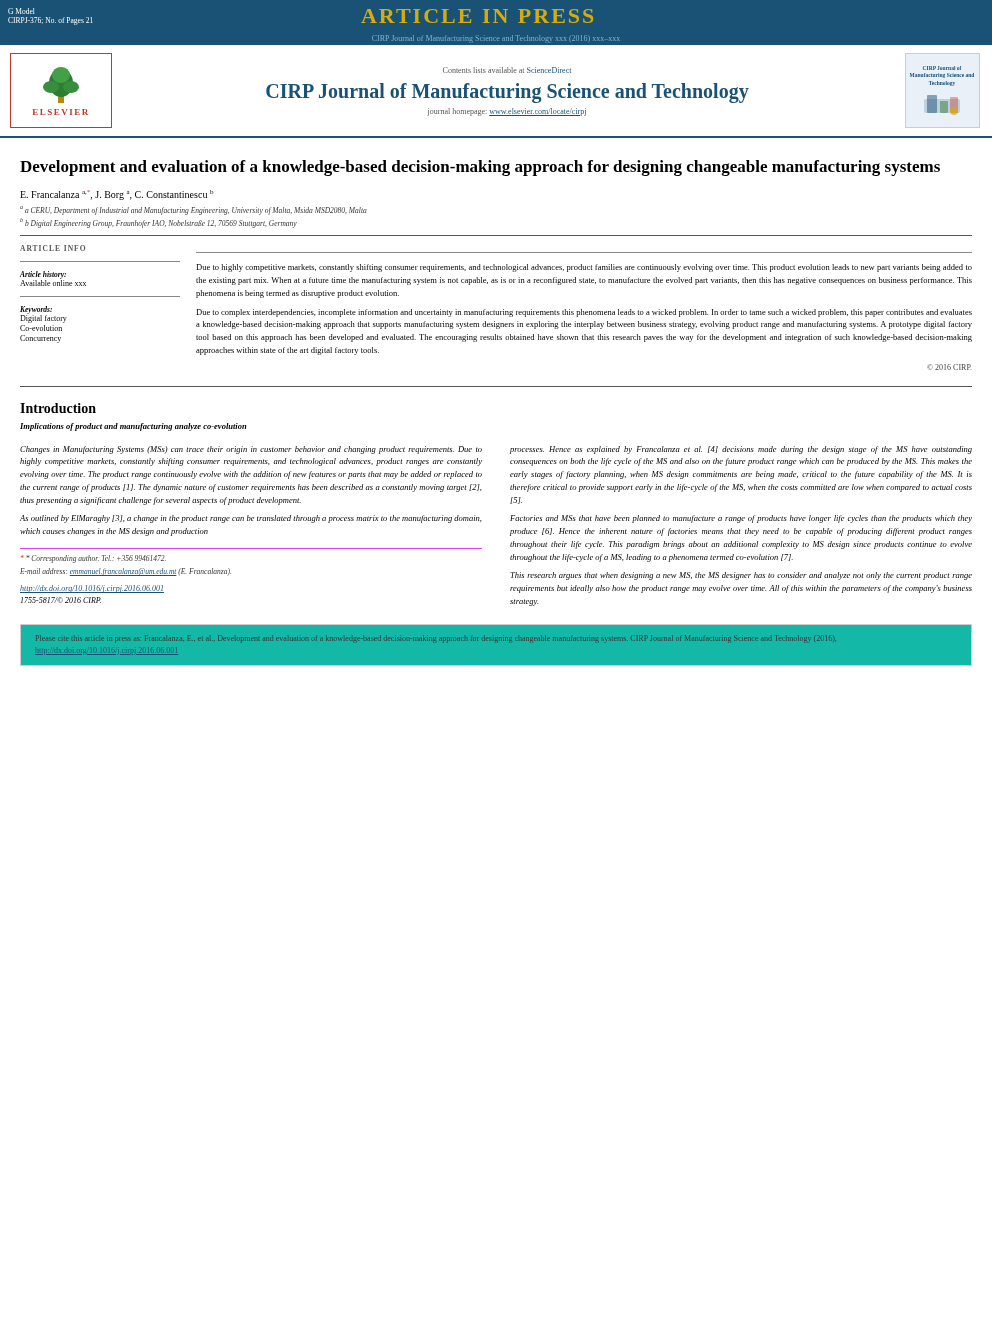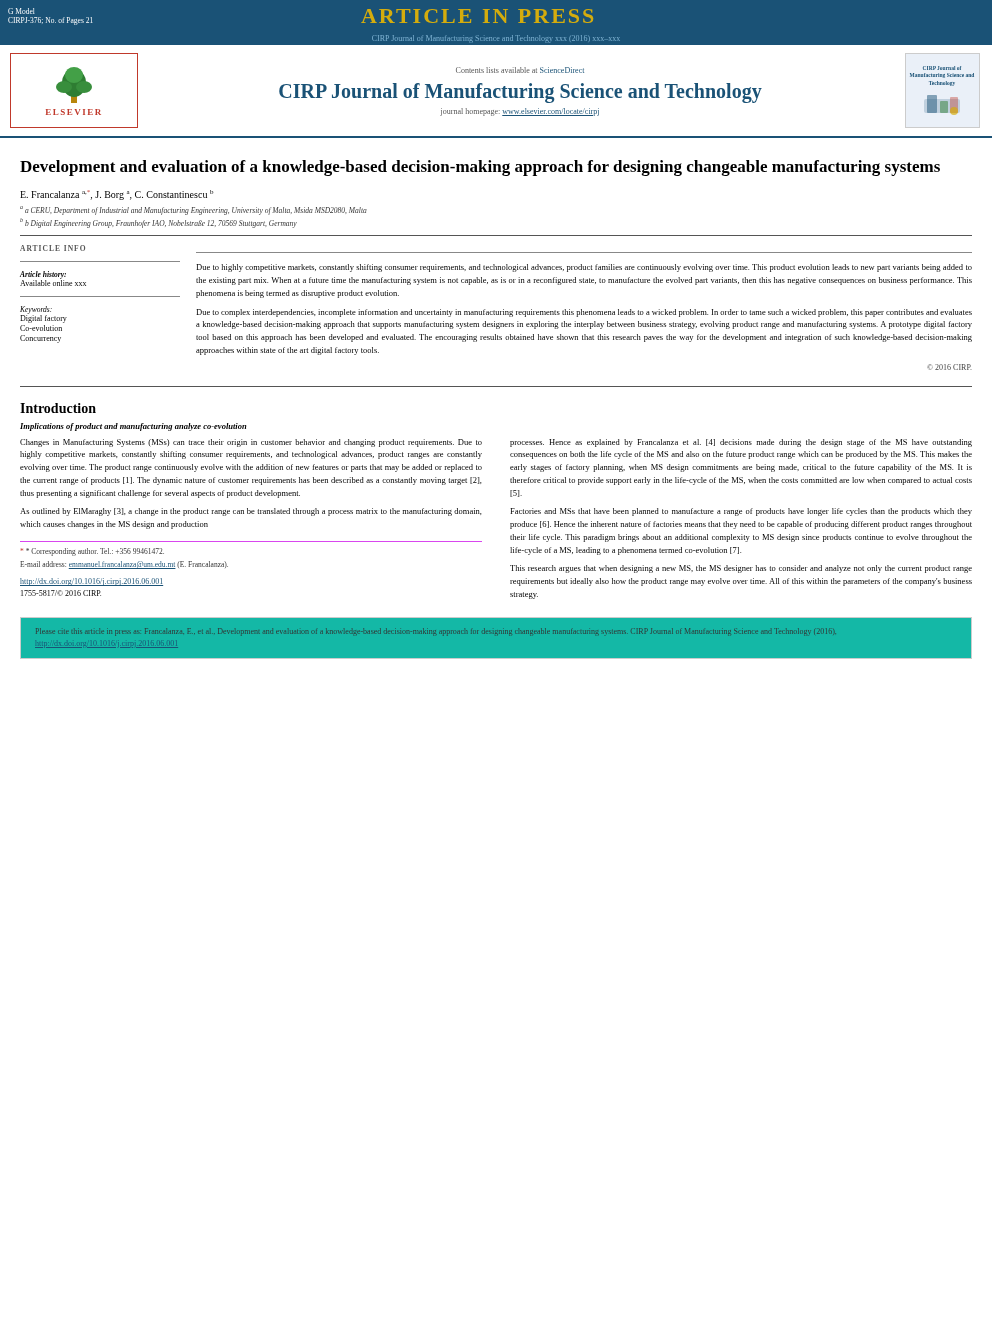--- a/index.html
+++ b/index.html
@@ -43,21 +43,21 @@
 
     
     .header-area {
       display: flex;
       align-items: stretch;
       border-bottom: 2px solid #1a5276;
       padding: 8px 10px;
       gap: 10px;
     }
     .header-logo {
-      width: 128px;
+      width: 102px;
       display: flex;
       flex-direction: column;
       align-items: center;
       justify-content: center;
       border: 1.5px solid #c0392b;
       padding: 4px;
     }
     .elsevier-logo-box {
       width: 95px;
       height: 60px;
@@ -194,21 +194,21 @@
       font-size: 8px;
       margin-bottom: 2px;
     }
     .article-info-label {
       font-style: italic;
       font-weight: bold;
       font-size: 7.5px;
     }
     .keywords-label {
       font-style: italic;
-      font-weight: normal;
+      font-weight: bold;
       font-size: 7.5px;
       margin-top: 6px;
     }
     .keywords-list {
       font-size: 8px;
       list-style: none;
     }
     .keywords-list li { margin-bottom: 1px; }
 
     .abstract-text {
@@ -225,21 +225,22 @@
       margin-top: 4px;
     }
 
     
     .body-section {
       margin-top: 14px;
     }
     .body-two-col {
       display: flex;
       gap: 28px;
-      margin-top: 5px;
+      margin-top: 12px;
+      font-style: italic;
     }
     .body-left, .body-right {
       flex: 1;
       font-size: 8.5px;
       line-height: 1.5;
       text-align: justify;
     }
     .body-left p, .body-right p { margin-bottom: 6px; }
 
     .section-title {

